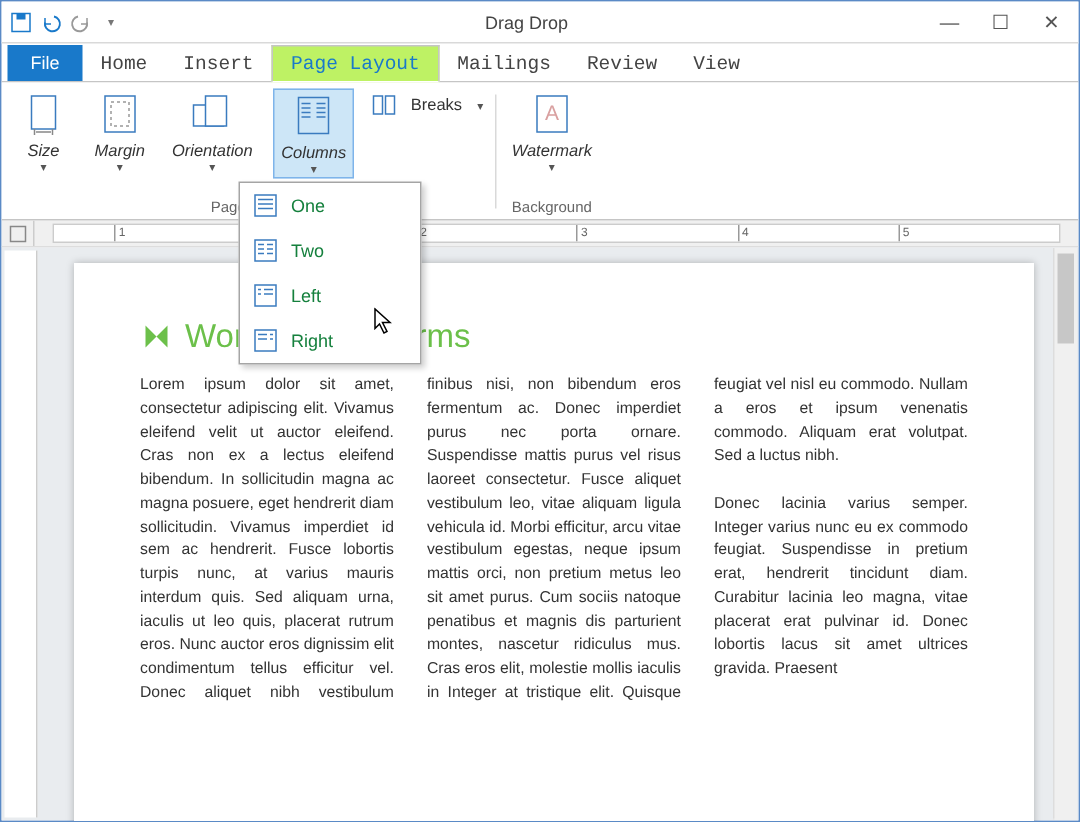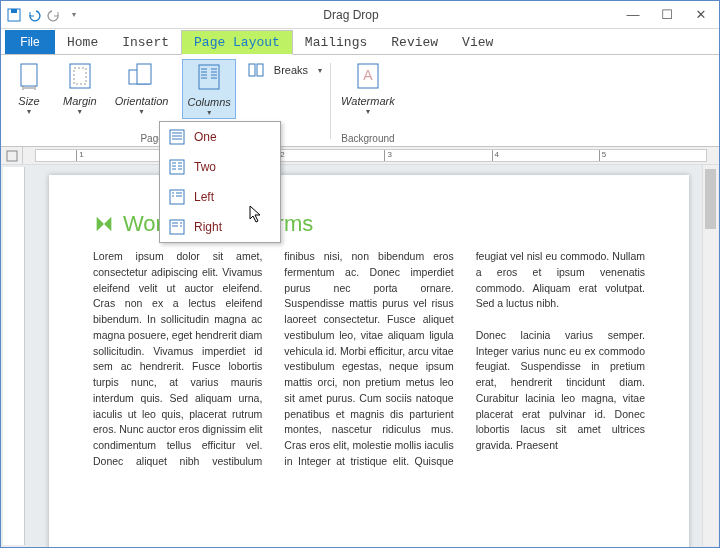--- a/index.html
+++ b/index.html
@@ -27,21 +27,21 @@
 .ribsep { width: 1px; background: #d9d9d9; margin: 4px 6px; height: 76px; }
 .ribbtn { display: flex; flex-direction: column; align-items: center; gap: 2px; padding: 2px 4px; cursor: pointer; }
 .ribbtn .ico { width: 32px; height: 32px; display: flex; align-items: center; justify-content: center; }
 .ribbtn .txt { font-size: 11px; color: #333; font-style: italic; }
 .ribbtn .caret { font-size: 8px; color: #555; line-height: 6px; }
 .ribbtn.highlight { background: #cde6f7; border: 1px solid #7eb4ea; }
 .mini { display: flex; align-items: center; gap: 10px; font-size: 11px; color: #333; padding: 2px; }
 
 
 .dropdown { position: absolute; top: 120px; left: 158px; width: 122px; background: #fff; border: 1px solid #a5a5a5; box-shadow: 2px 2px 4px rgba(0,0,0,0.2); z-index: 50; }
-.dd-item { display: flex; align-items: center; gap: 8px; padding: 6px 8px; font-size: 12px; color: #7f1d1d; cursor: pointer; }
+.dd-item { display: flex; align-items: center; gap: 8px; padding: 6px 8px; font-size: 12px; color: #15803d; cursor: pointer; }
 .dd-item.hov { background: #cde6f7; border: 1px solid #7eb4ea; padding: 5px 7px; }
 .dd-ico { width: 18px; height: 18px; display: flex; align-items: center; justify-content: center; }
 
 
 .rulerrow { height: 18px; background: #f0f0f0; display: flex; border-bottom: 1px solid #ddd; }
 .rulerrow .vcorner { width: 22px; border-right: 1px solid #ccc; display:flex; align-items:center; justify-content:center; }
 .rulerrow .hruler { flex:1; position: relative; background: #fff; margin: 2px 12px; border: 1px solid #ccc; font-size: 8px; color: #666; overflow:hidden; }
 .hruler .tick { position:absolute; top:0; height:100%; border-left:1px solid #999; padding-left:2px; }
 
 .docarea { display: flex; height: calc(100% - 28px - 26px - 92px - 18px); background: #e9ecef; }

